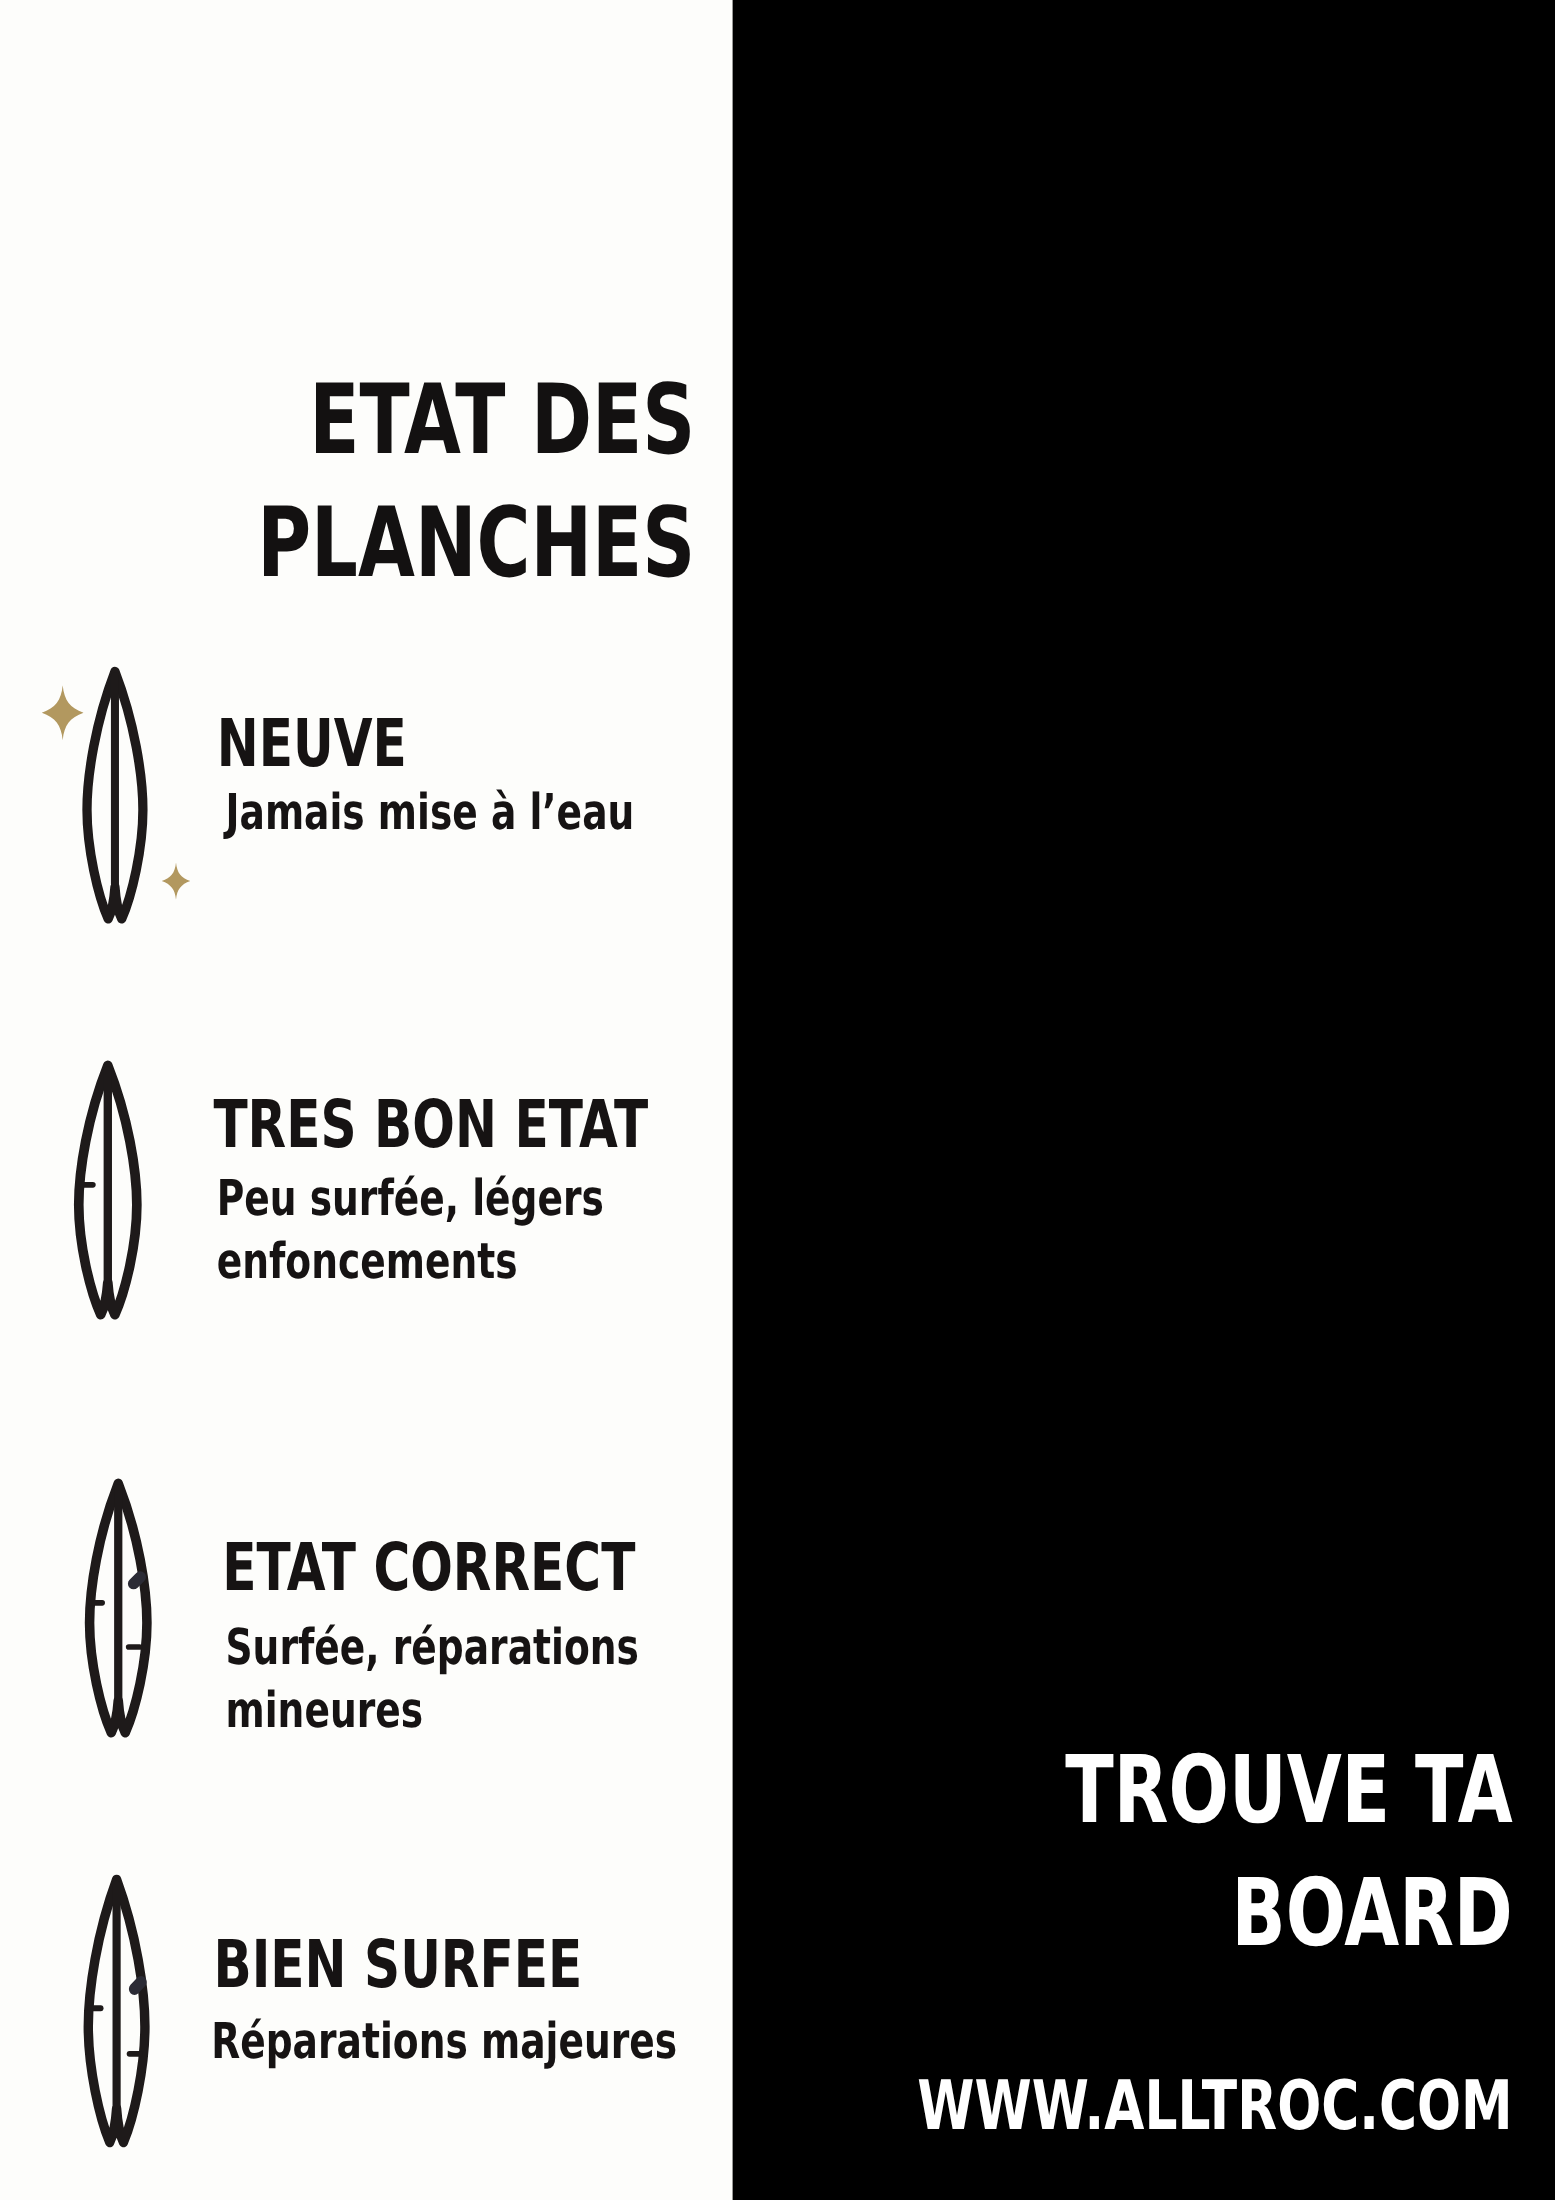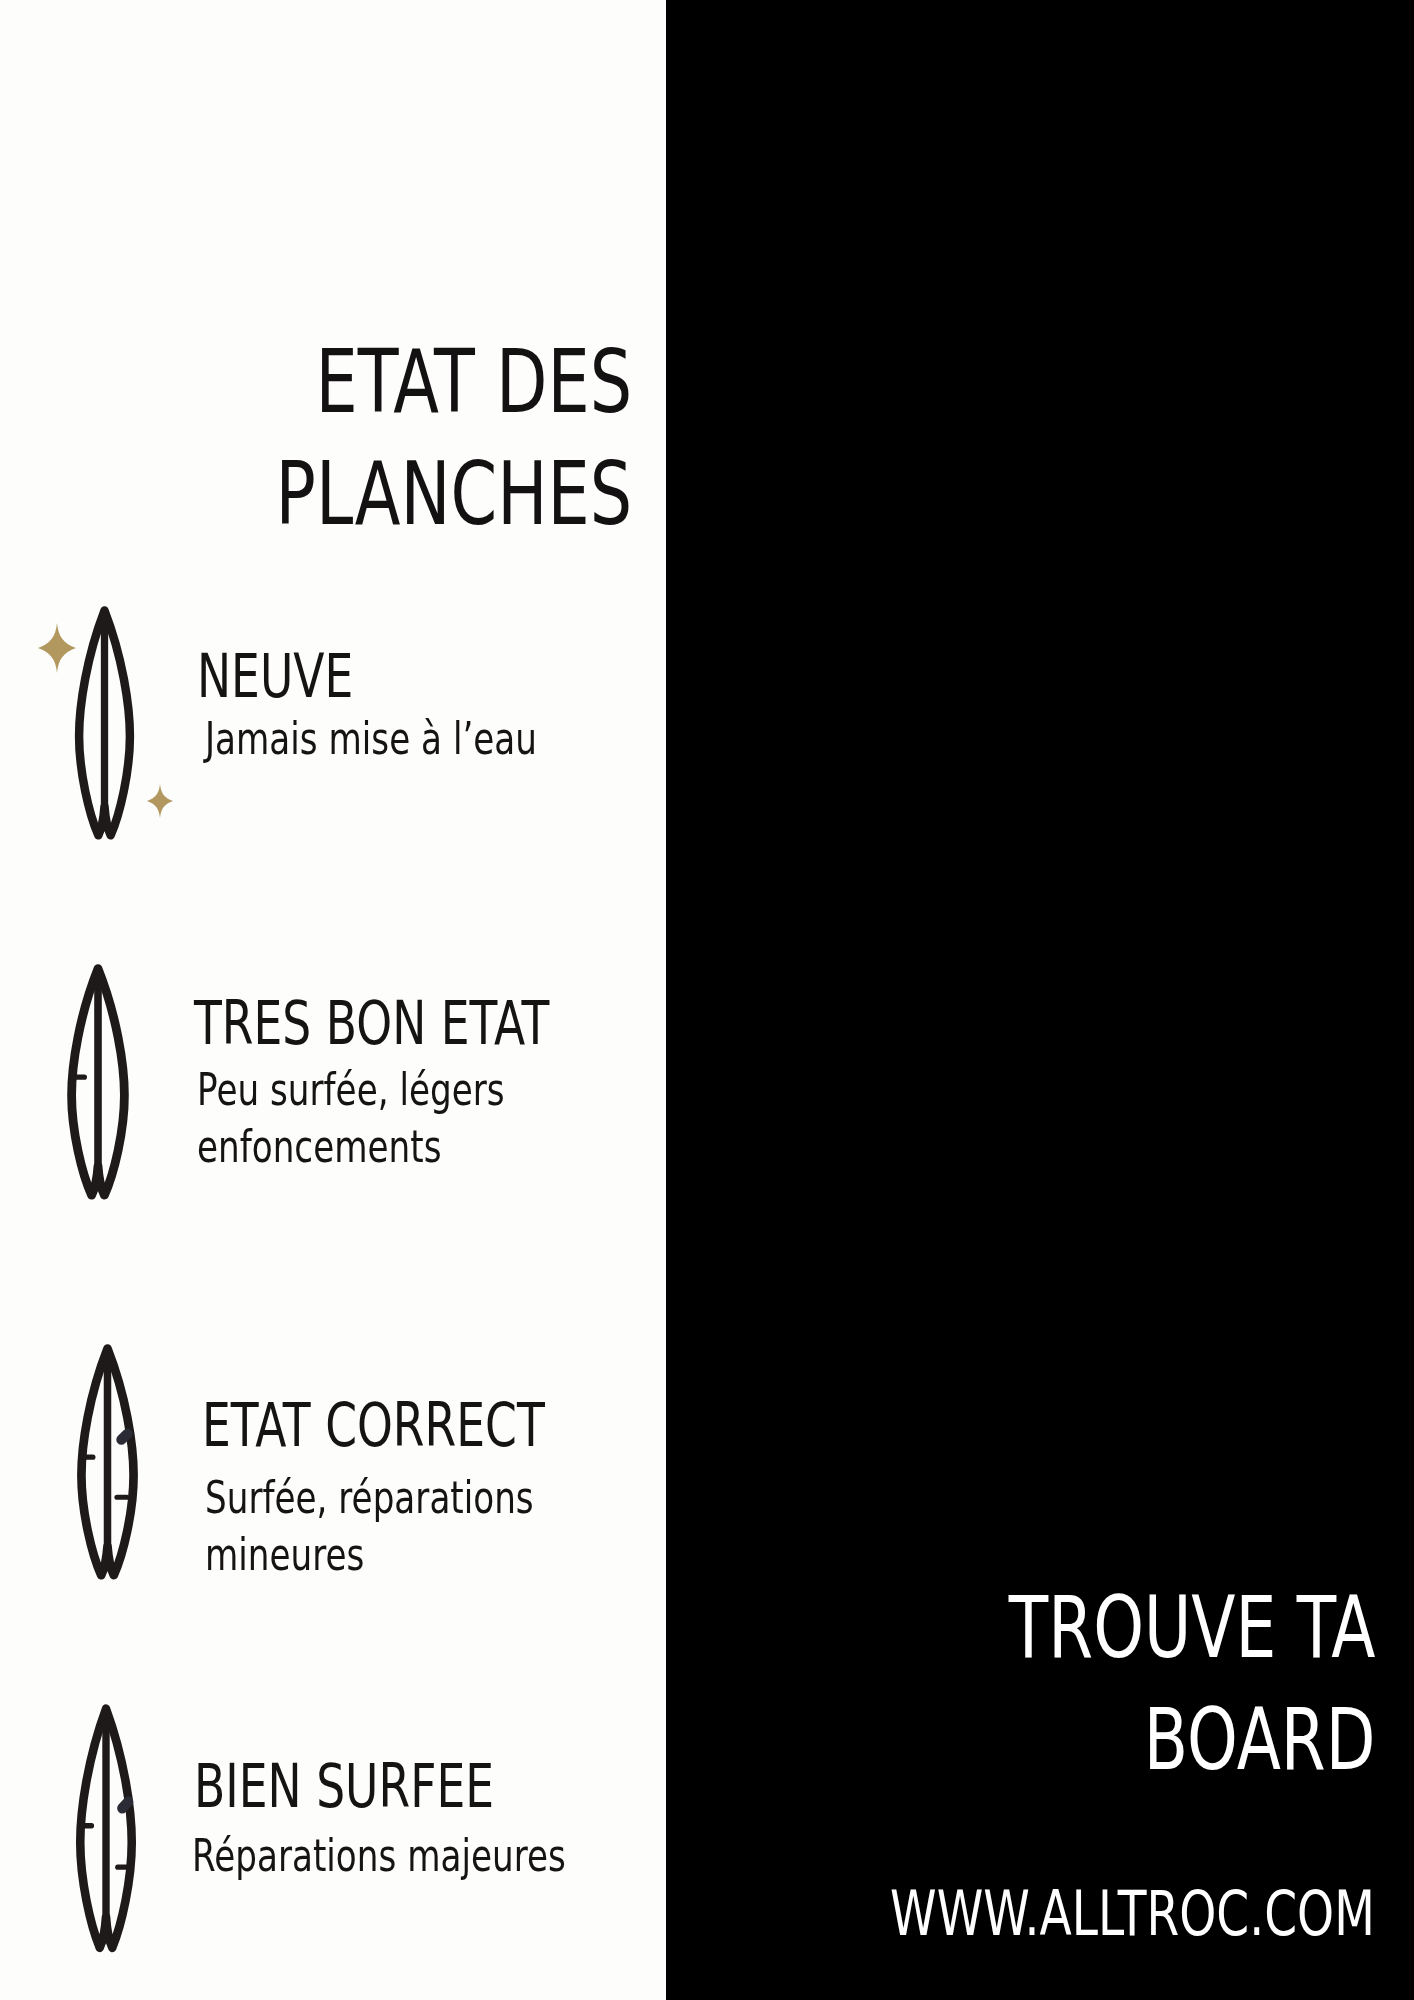--- a/index.html
+++ b/index.html
@@ -2,21 +2,21 @@
 <html><head>
 <meta charset="utf-8">
 <style>
   html,body{margin:0;padding:0;background:#e8e8e8;}
   .canvas{
     position:relative;
     width:1414px;height:2000px;
     background:#fdfdfb;
     overflow:hidden;
     font-family:"DejaVu Sans",sans-serif;
-    font-weight:400;
+    font-weight:700;
   }
   .brand-panel{
     position:absolute;left:666px;top:0;
     width:748px;height:2000px;
     background:#000000;
   }
   
   .poster-title{
     position:absolute;top:326px;right:782px;
     text-align:right;

